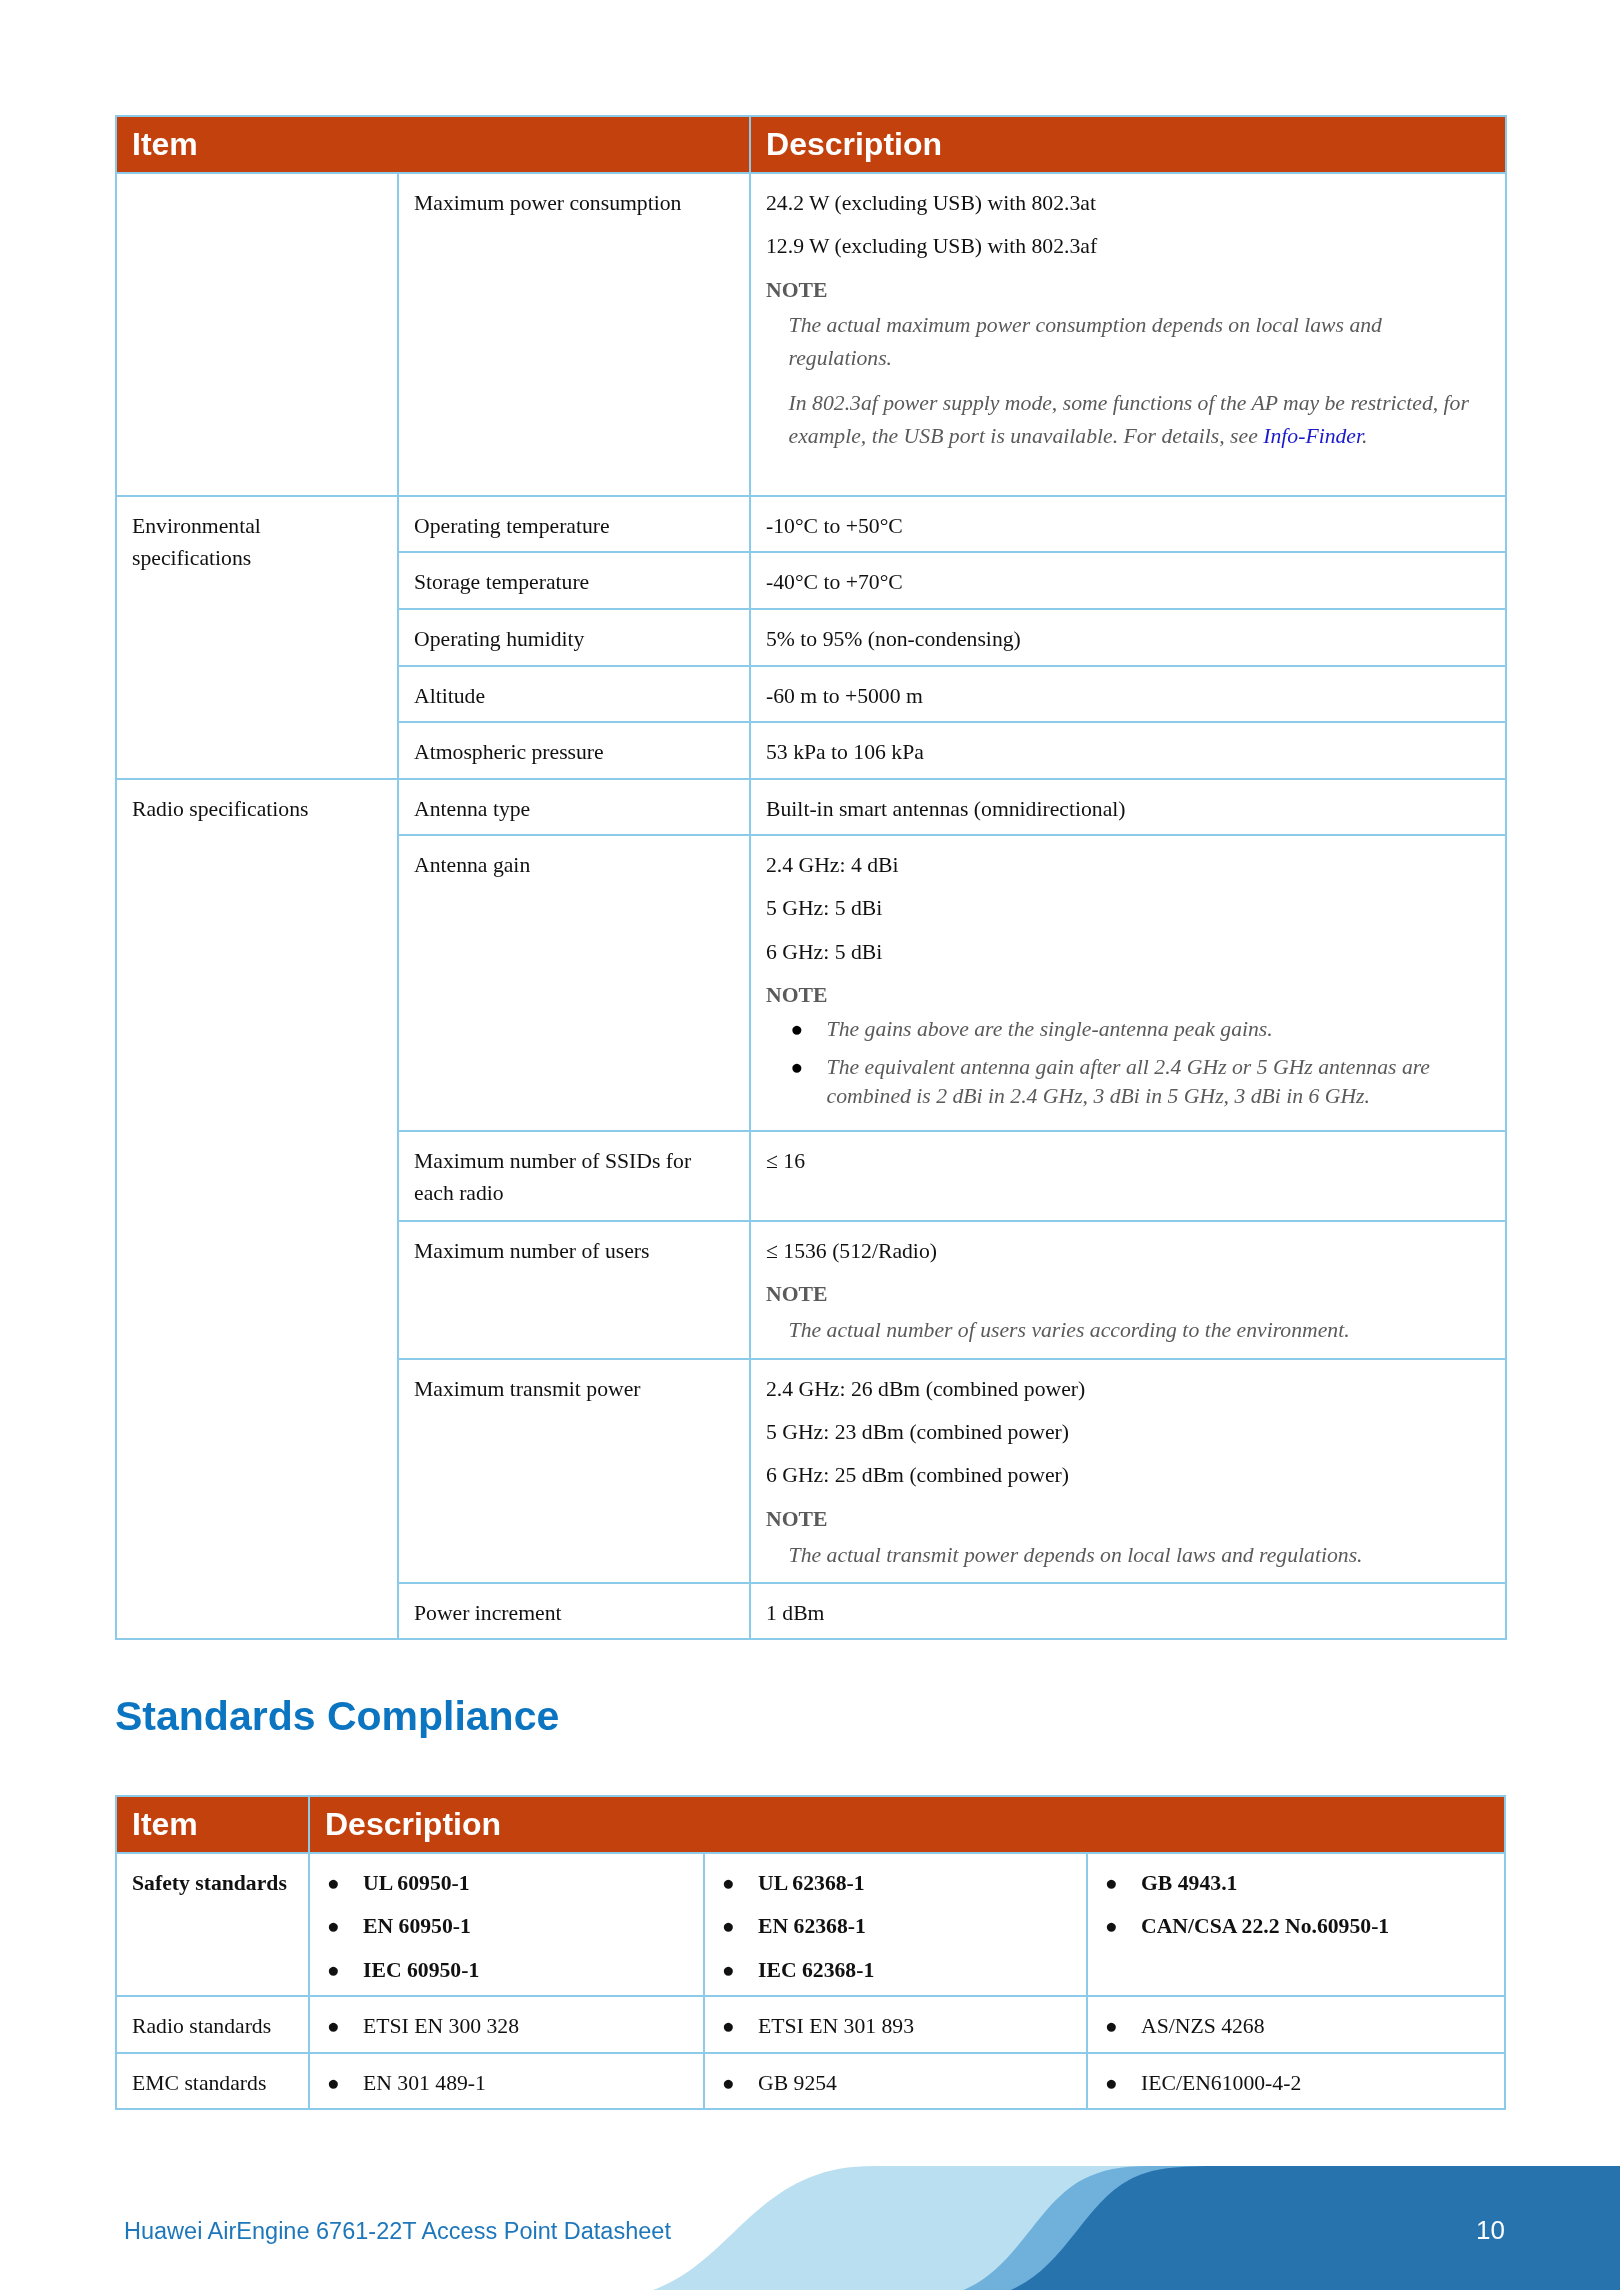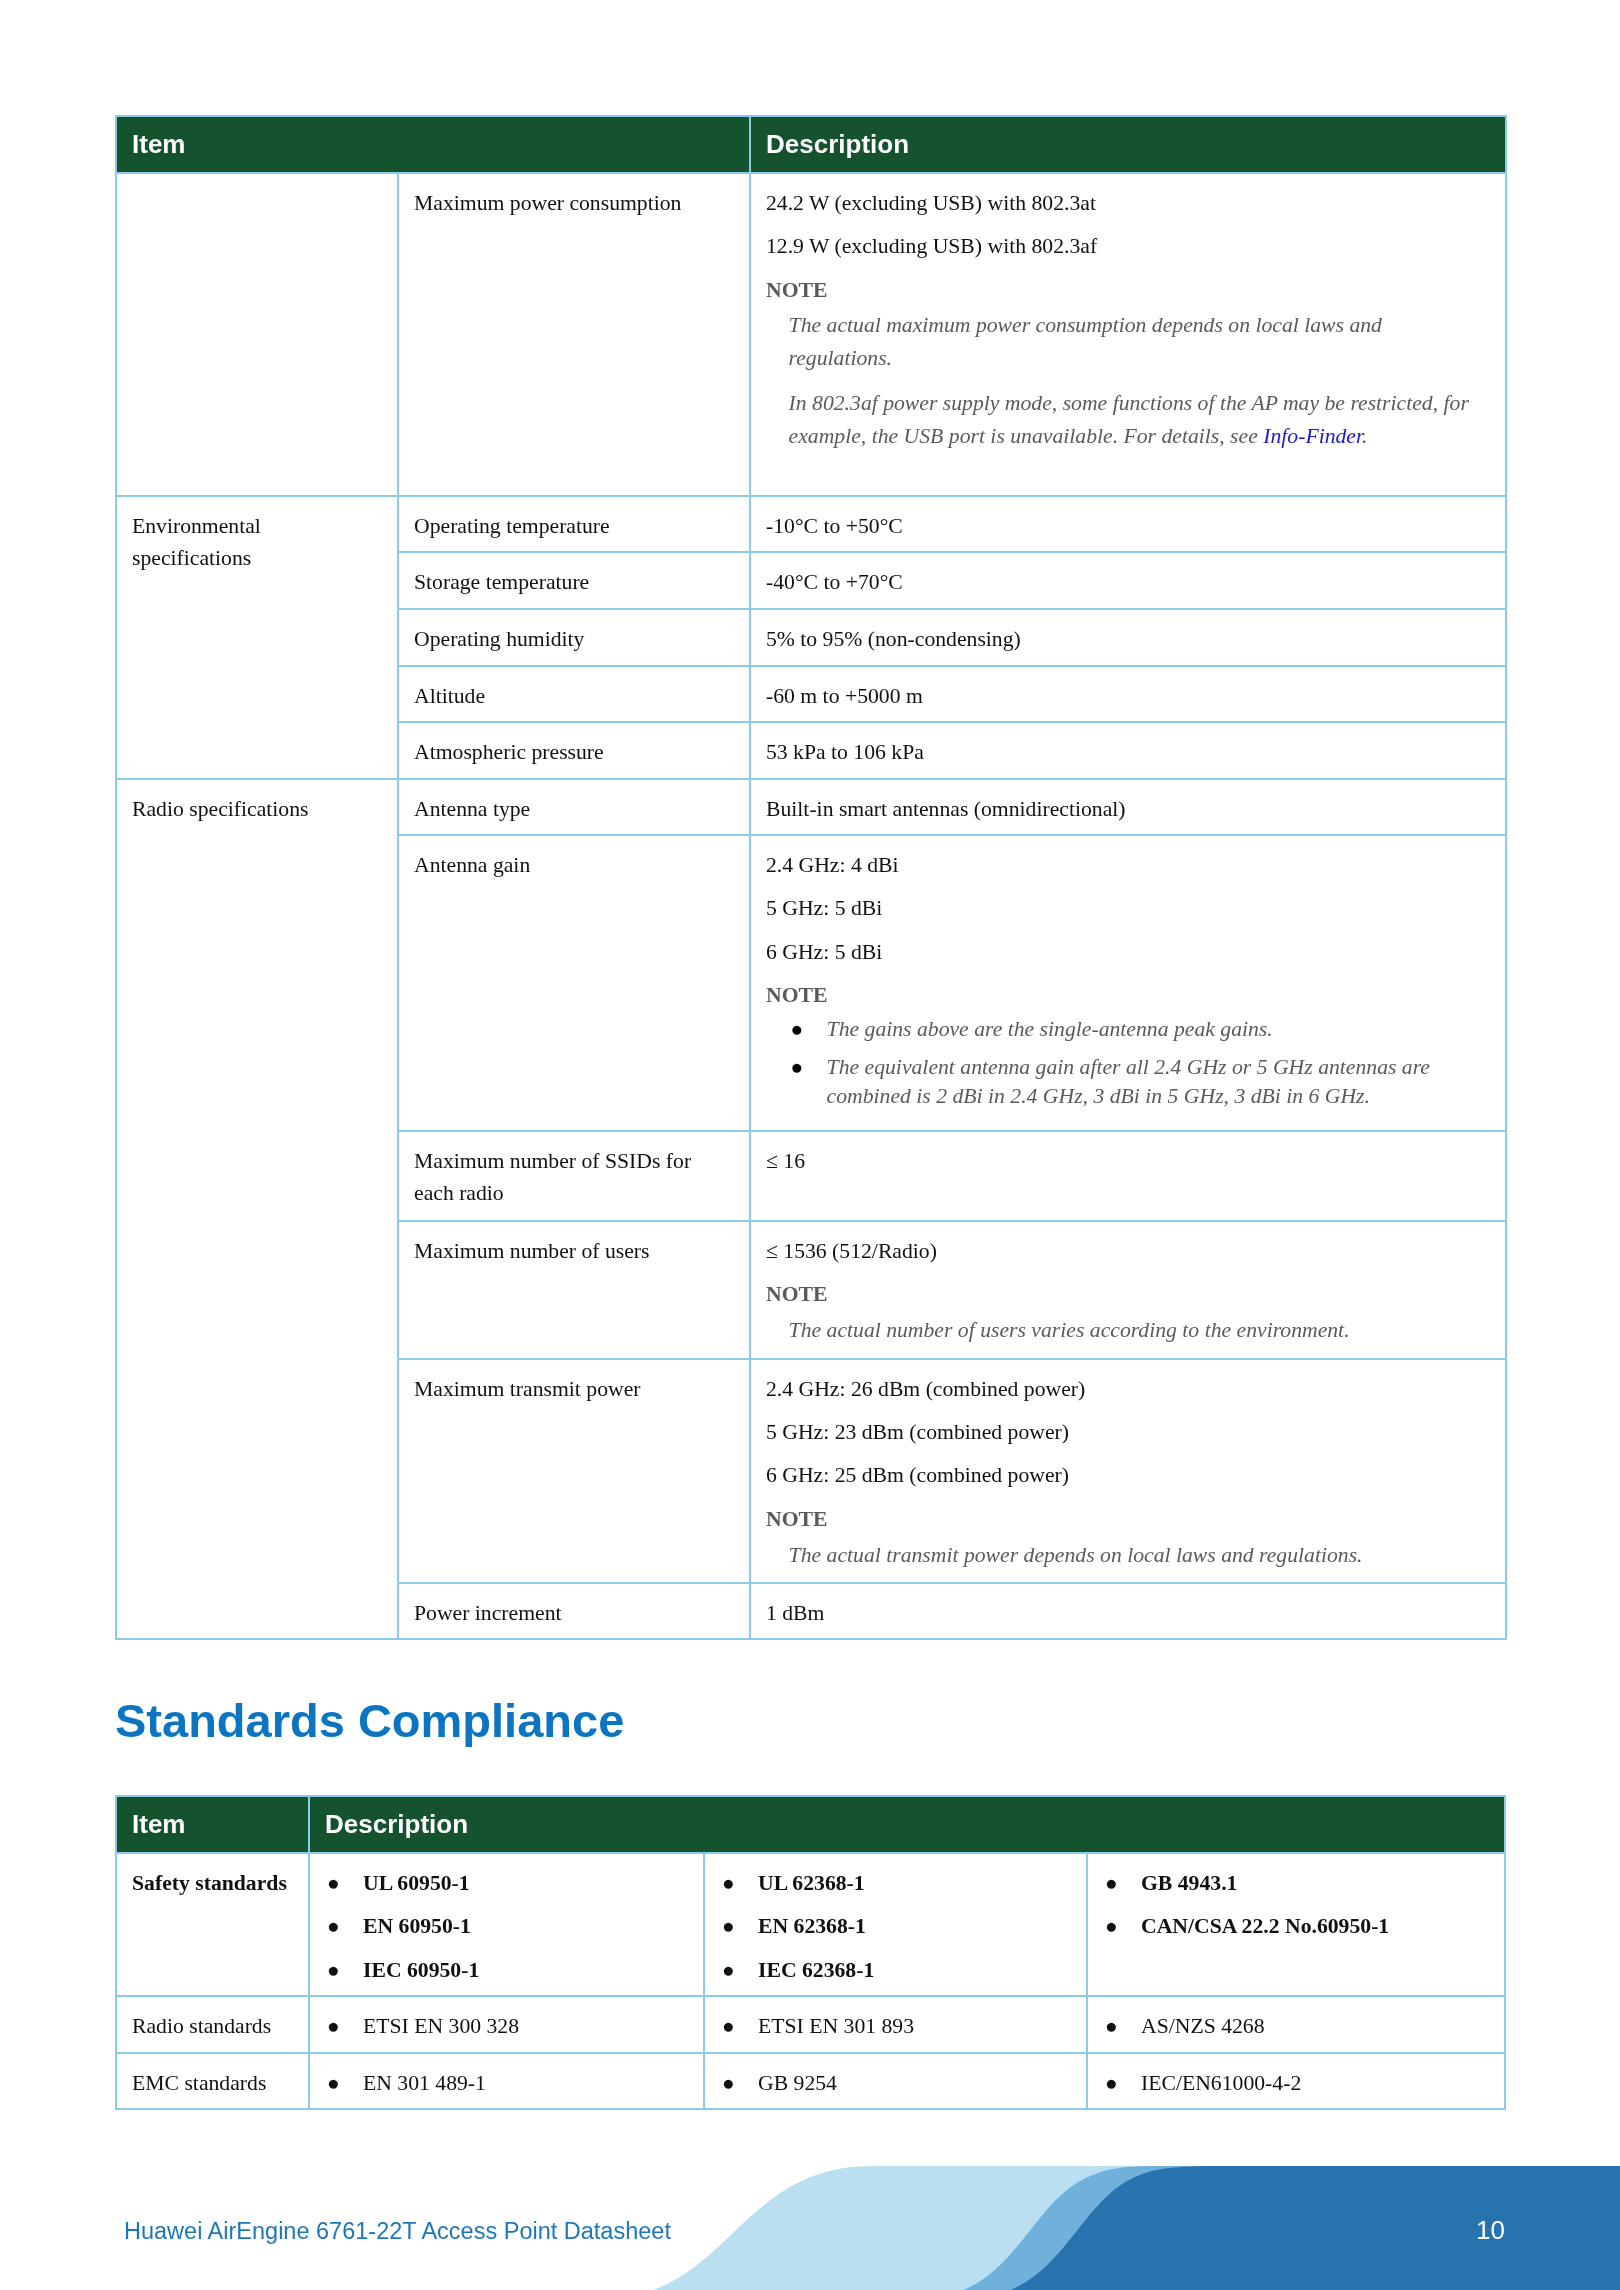--- a/index.html
+++ b/index.html
@@ -1,38 +1,38 @@
 <!DOCTYPE html>
 <html style="font-size:15px"><head>
 <meta charset="utf-8">
 <style>
   html, body { margin: 0; padding: 0; background: #ffffff; }
   body { width: 1621px; height: 2291px; position: relative; overflow: hidden;
          font-family: "Liberation Serif", "DejaVu Serif", serif; color: #111; }
   .tbl { position: absolute; border-collapse: collapse; table-layout: fixed; }
   .tbl td, .tbl th { border: 2.8px solid #8ccaea; vertical-align: top; padding: 0; }
-  .tbl th { background: #14532d; color: #ffffff; text-align: left;
+  .tbl th { background: #c2410c; color: #ffffff; text-align: left;
             font-family: "Liberation Sans", "DejaVu Sans", sans-serif; font-weight: bold;
-            font-size: 26px; height: 55px; vertical-align: middle; padding-left: 15px; }
+            font-size: 32px; height: 55px; vertical-align: middle; padding-left: 15px; }
   .cell { padding: 13px 15px 9.4px 15px; font-size: 21.7px; line-height: 32px; }
   .cell p { margin: 0 0 11.3px 0; }
   .cell p:last-child { margin-bottom: 0; }
   .note-label { color: #5a5a5a; font-weight: bold; margin: 1.9px 0 3.8px 0; font-size: 21.7px; }
   .note-text { color: #5a5a5a; font-style: italic; padding-left: 22.6px; line-height: 33px; margin: 0 0 9.4px 0; }
   .note-list { list-style: none; margin: 0; padding: 0 0 0 22.6px; }
   .note-list li { position: relative; padding-left: 38px; color: #5a5a5a; font-style: italic; line-height: 29px; margin-bottom: 9.4px; }
   .note-list li .bullet { position: absolute; left: 1.9px; top: 0; color: #000; font-style: normal; font-size: 21px; }
   .link { color: #1a1acc; }
   .bullet-list { list-style: none; margin: 0; padding: 0; }
   .bullet-list li { position: relative; padding-left: 38px; margin-bottom: 11.3px; line-height: 32px; }
   .bullet-list li:last-child { margin-bottom: 0; }
   .bullet-list li .bullet { position: absolute; left: 1.9px; top: 0; font-size: 21px; }
   .section-title { position: absolute; left: 115px; top: 1693px; margin: 0;
                    font-family: "Liberation Sans", "DejaVu Sans", sans-serif; font-weight: bold;
-                   font-size: 47px; color: #0b75c1; }
+                   font-size: 41px; color: #0b75c1; }
   .footer-text { position: absolute; left: 124px; top: 2218px;
                  font-family: "Liberation Sans", "DejaVu Sans", sans-serif; font-size: 23.5px; color: #1f77bb; }
   .page-num { position: absolute; left: 1476px; top: 2215px;
               font-family: "Liberation Sans", "DejaVu Sans", sans-serif; font-size: 26px; color: #ffffff; }
   .wave { position: absolute; left: 0; top: 2166px; width: 1621px; height: 125px; }
 </style>
 </head>
 <body>
 
 <table class="tbl" style="left:115px; top:115px; width:1390px;">

